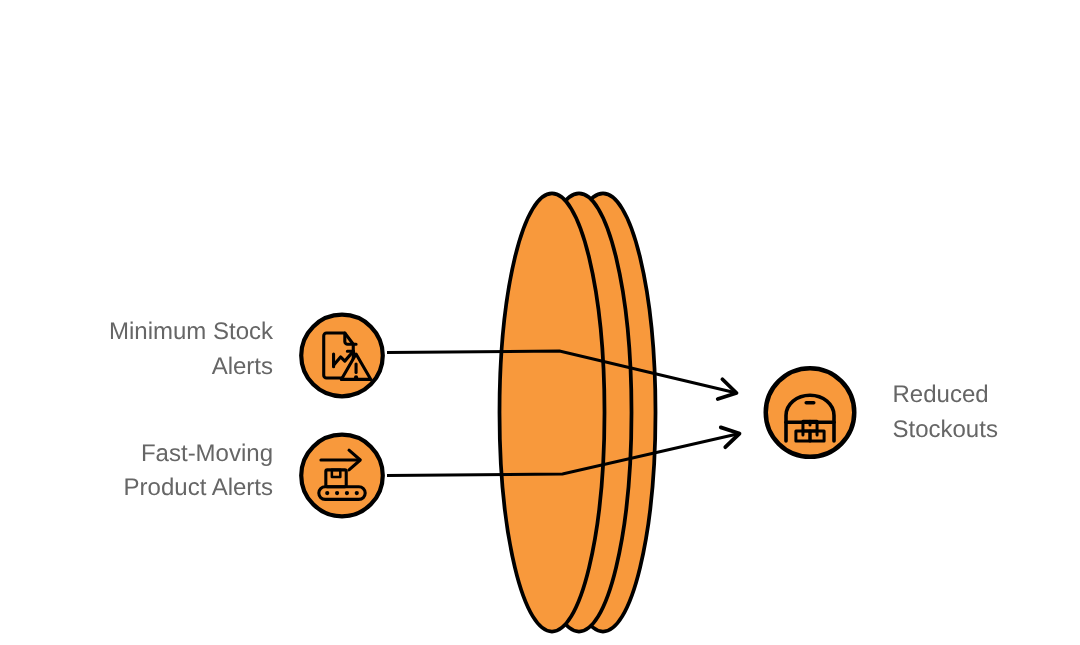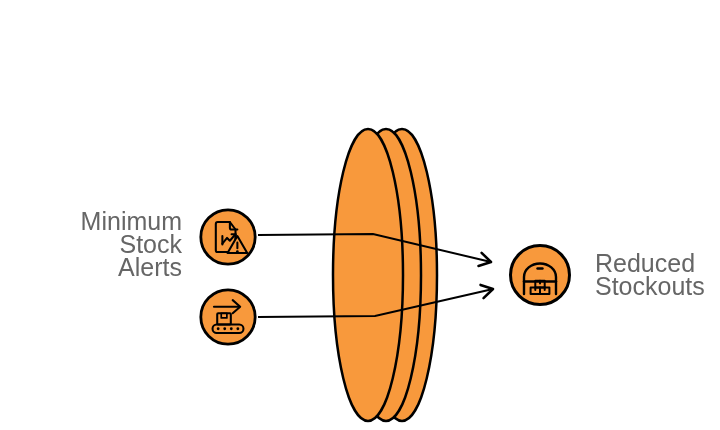--- a/index.html
+++ b/index.html
@@ -6,21 +6,21 @@
   .stage {
     position: relative;
     width: 720px;
     height: 430px;
     background: #ffffff;
     overflow: hidden;
     font-family: "Liberation Sans", sans-serif;
   }
   .label {
     position: absolute;
-    font-size: 25px;
+    font-size: 16px;
     line-height: 23px;
     color: #666666;
     white-space: pre-line;
   }
   .label-input1 { left: 18px; top: 210px; width: 164px; text-align: right; }
   .label-input2 { left: 18px; top: 291px; width: 164px; text-align: right; }
   .label-output { left: 595px; top: 252px; width: 130px; text-align: left; }
   svg { position: absolute; display: block; }
   .main-svg { left: 0; top: 0; }
   .icon-input1 { left: 198px; top: 207px; }
@@ -28,20 +28,22 @@
   .icon-output { left: 508px; top: 243px; }
 </style>
 </head>
 <body>
 
 <div class="stage">
 
   <div class="label label-input1">Minimum Stock
 Alerts</div>
 
+  <div class="label label-input2">Fast-Moving
+Product Alerts</div>
 
   <div class="label label-output">Reduced
 Stockouts</div>
 
   <svg class="main-svg" width="720" height="430" viewBox="0 0 720 430">
     <defs>
       <marker id="arrowhead" markerUnits="userSpaceOnUse" markerWidth="18" markerHeight="18" viewBox="0 0 12 12" refX="10" refY="6" orient="auto">
         <path d="M2.5,1.5 L10,6 L2.5,10.5" fill="none" stroke="#000000" stroke-width="1.7" stroke-linecap="round" stroke-linejoin="round"></path>
       </marker>
     </defs>

